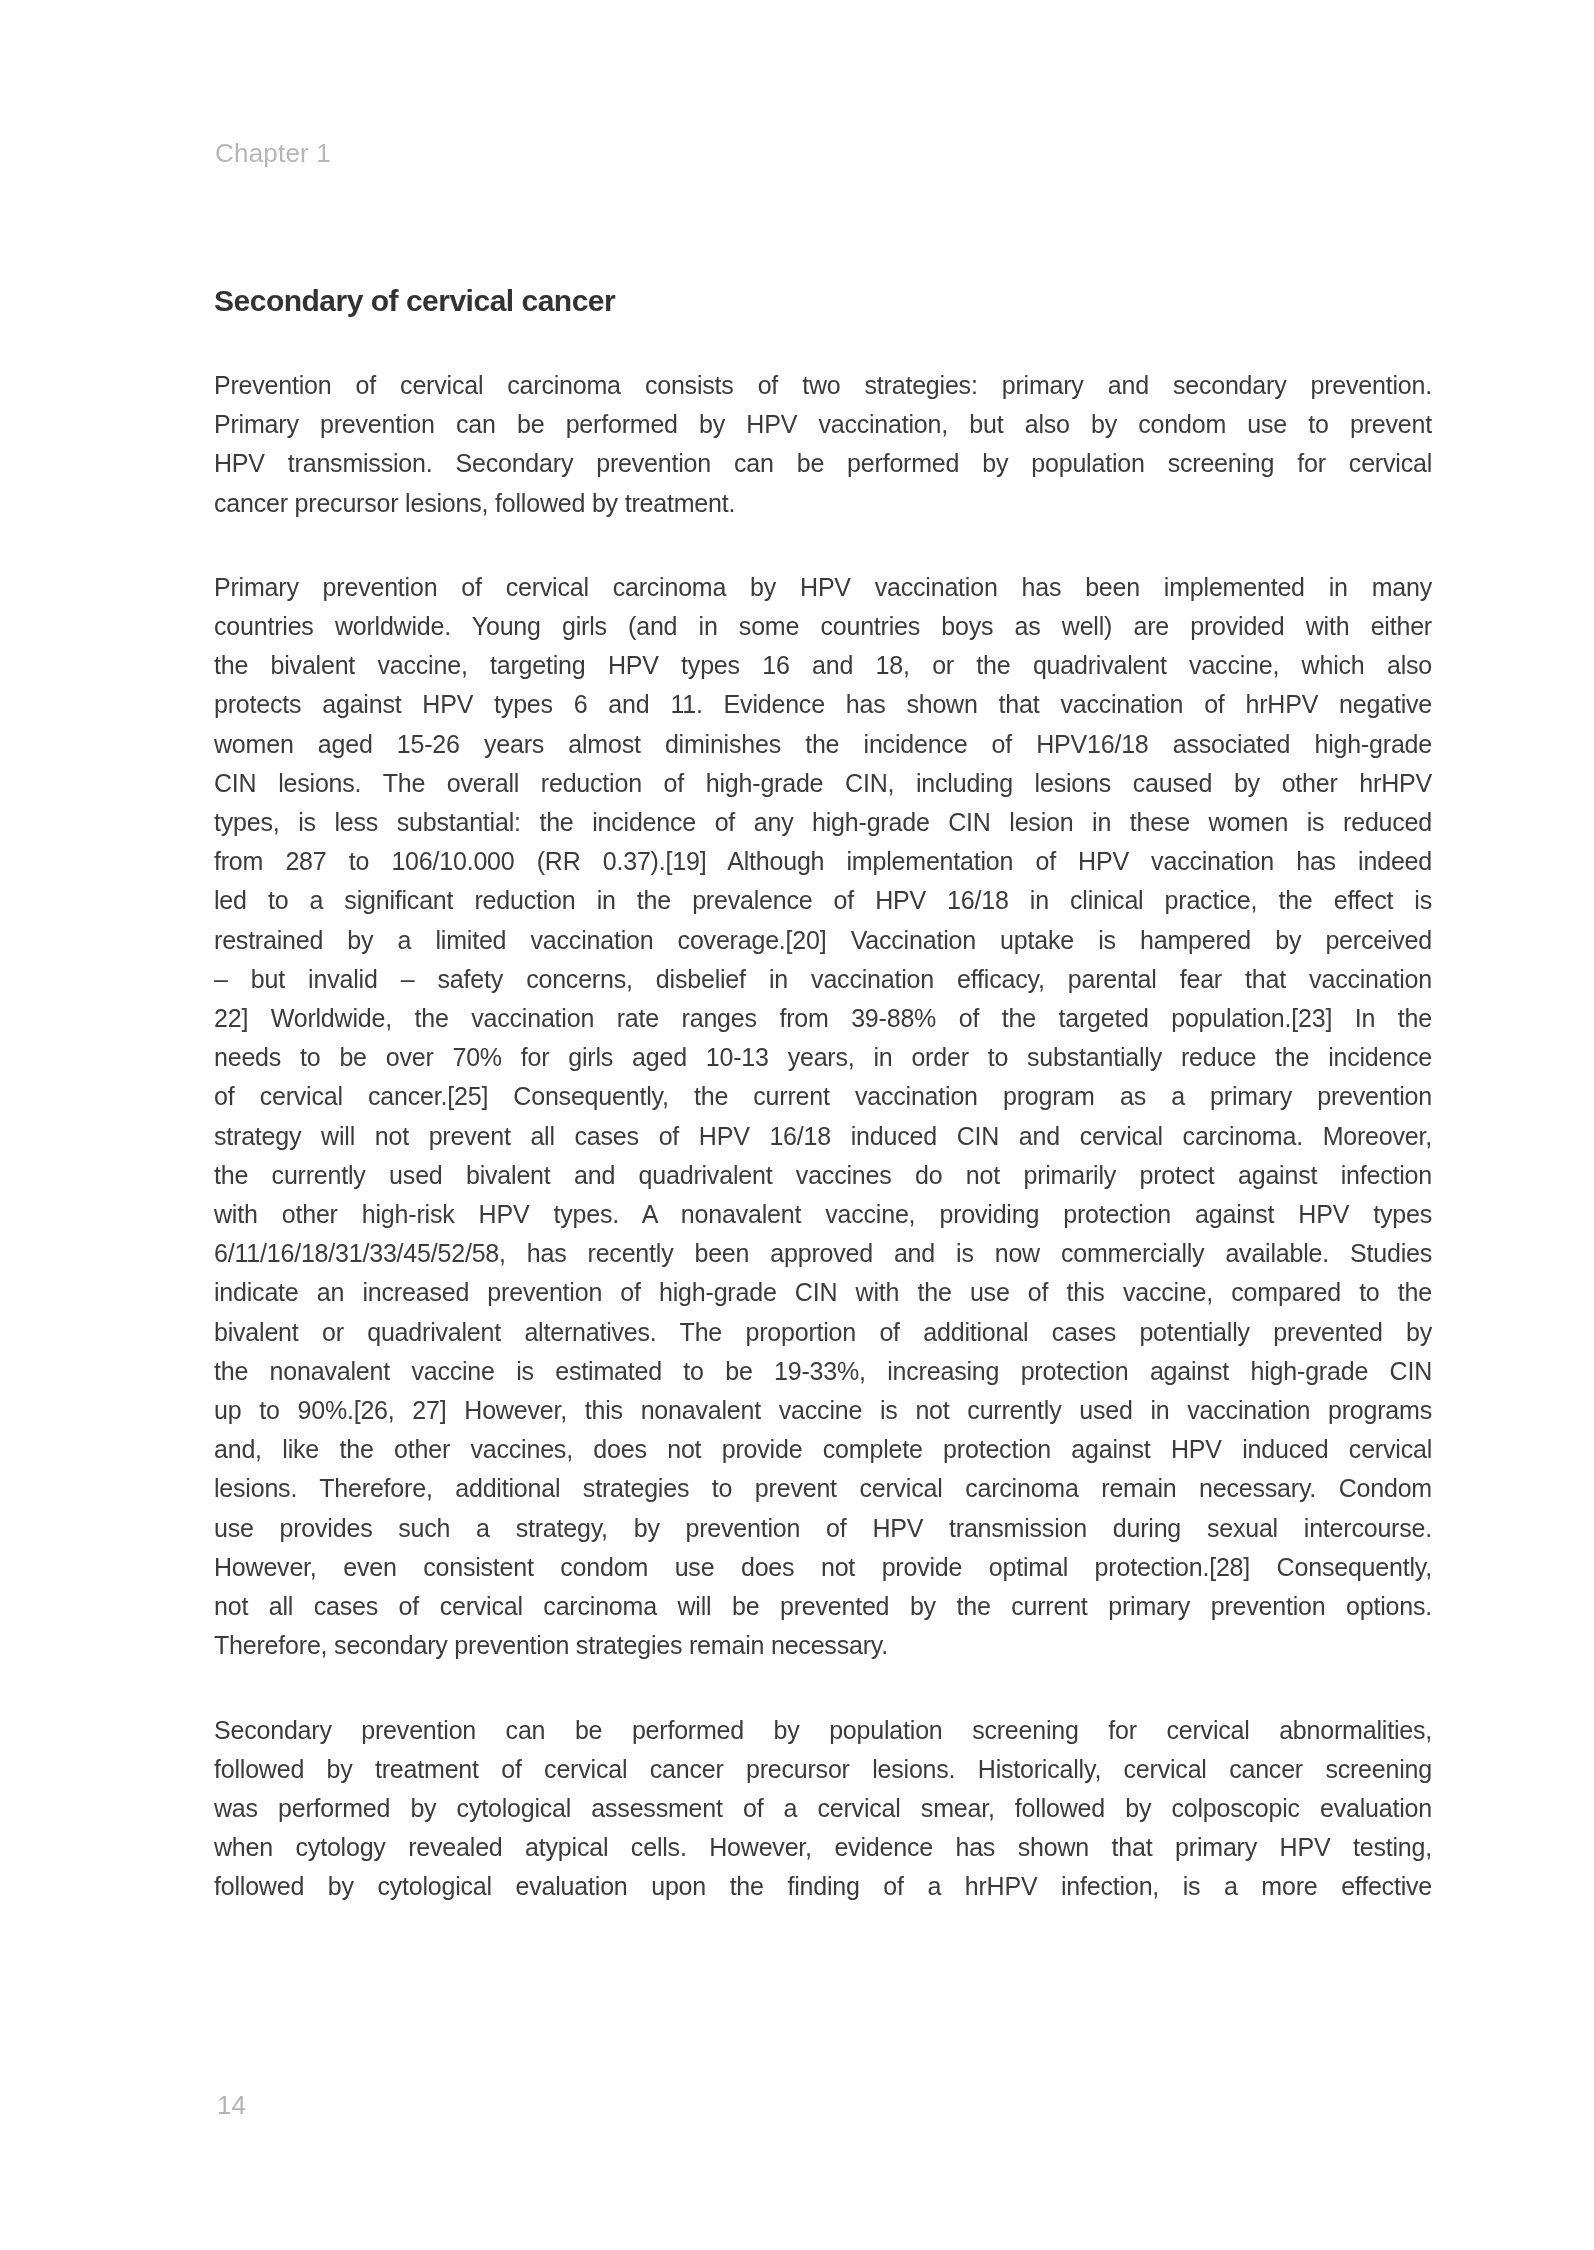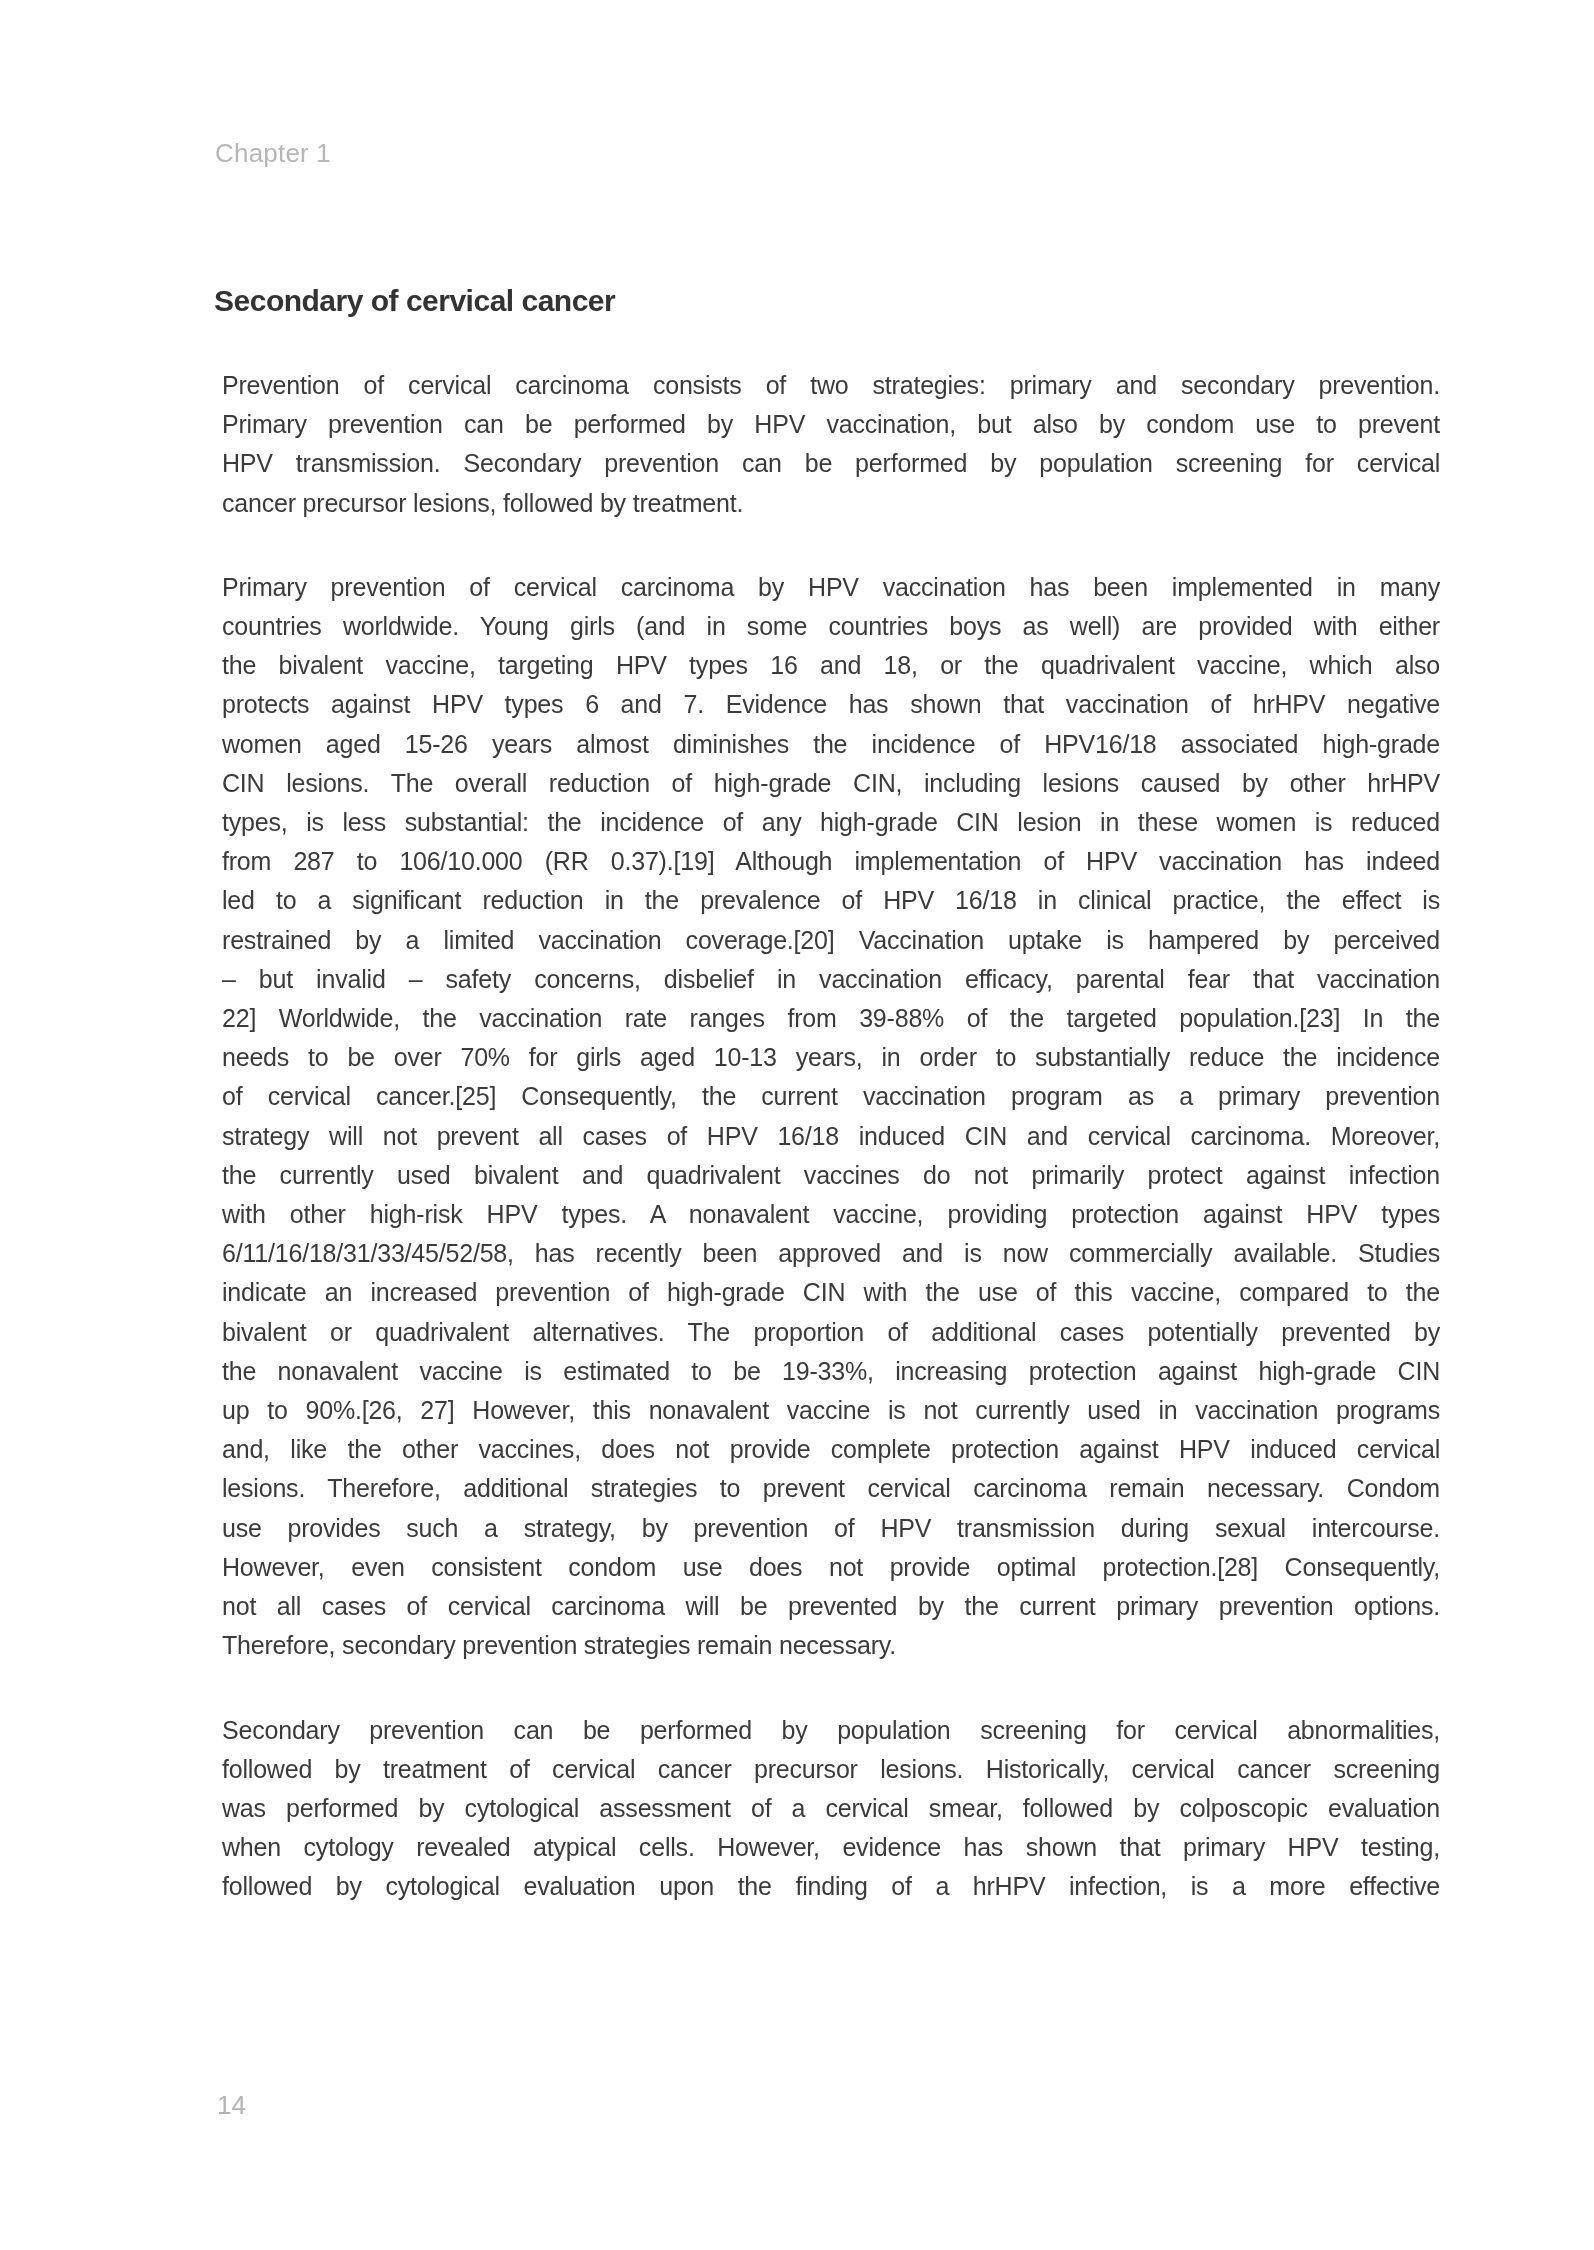--- a/index.html
+++ b/index.html
@@ -33,21 +33,21 @@
     top: 286px;
     margin: 0;
     font-size: 30px;
     line-height: 30px;
     font-weight: 700;
     letter-spacing: -0.5px;
     color: #333333;
   }
   .body-text {
     position: absolute;
-    left: 194px;
+    left: 186px;
     top: 366px;
     width: 1218px;
     font-size: 25px;
     line-height: 39.2px;
     letter-spacing: -0.2px;
     color: #3b3b3b;
   }
   .para {
     margin: 0 0 45px 0;
   }
@@ -80,21 +80,21 @@
       <div class="para">
         <div class="line fill">Prevention of cervical carcinoma consists of two strategies: primary and secondary prevention.</div>
         <div class="line fill">Primary prevention can be performed by HPV vaccination, but also by condom use to prevent</div>
         <div class="line fill">HPV transmission. Secondary prevention can be performed by population screening for cervical</div>
         <div class="line">cancer precursor lesions, followed by treatment.</div>
       </div>
       <div class="para">
         <div class="line fill">Primary prevention of cervical carcinoma by HPV vaccination has been implemented in many</div>
         <div class="line fill">countries worldwide. Young girls (and in some countries boys as well) are provided with either</div>
         <div class="line fill">the bivalent vaccine, targeting HPV types 16 and 18, or the quadrivalent vaccine, which also</div>
-        <div class="line fill">protects against HPV types 6 and 7. Evidence has shown that vaccination of hrHPV negative</div>
+        <div class="line fill">protects against HPV types 6 and 11. Evidence has shown that vaccination of hrHPV negative</div>
         <div class="line fill">women aged 15-26 years almost diminishes the incidence of HPV16/18 associated high-grade</div>
         <div class="line fill">CIN lesions. The overall reduction of high-grade CIN, including lesions caused by other hrHPV</div>
         <div class="line fill">types, is less substantial: the incidence of any high-grade CIN lesion in these women is reduced</div>
         <div class="line fill">from 287 to 106/10.000 (RR 0.37).[19] Although implementation of HPV vaccination has indeed</div>
         <div class="line fill">led to a significant reduction in the prevalence of HPV 16/18 in clinical practice, the effect is</div>
         <div class="line fill">restrained by a limited vaccination coverage.[20] Vaccination uptake is hampered by perceived</div>
         <div class="line fill">– but invalid – safety concerns, disbelief in vaccination efficacy, parental fear that vaccination</div>
         <div class="line fill">22] Worldwide, the vaccination rate ranges from 39-88% of the targeted population.[23] In the</div>
         <div class="line fill">needs to be over 70% for girls aged 10-13 years, in order to substantially reduce the incidence</div>
         <div class="line fill">of cervical cancer.[25] Consequently, the current vaccination program as a primary prevention</div>

